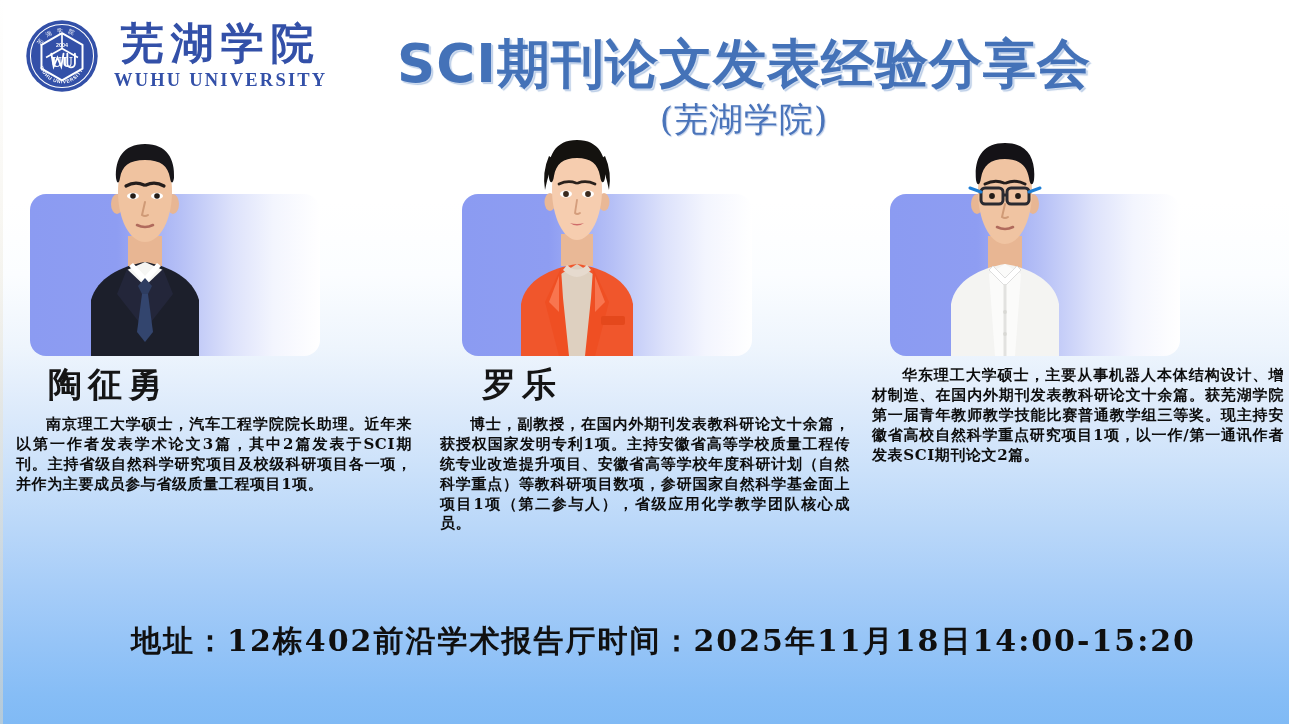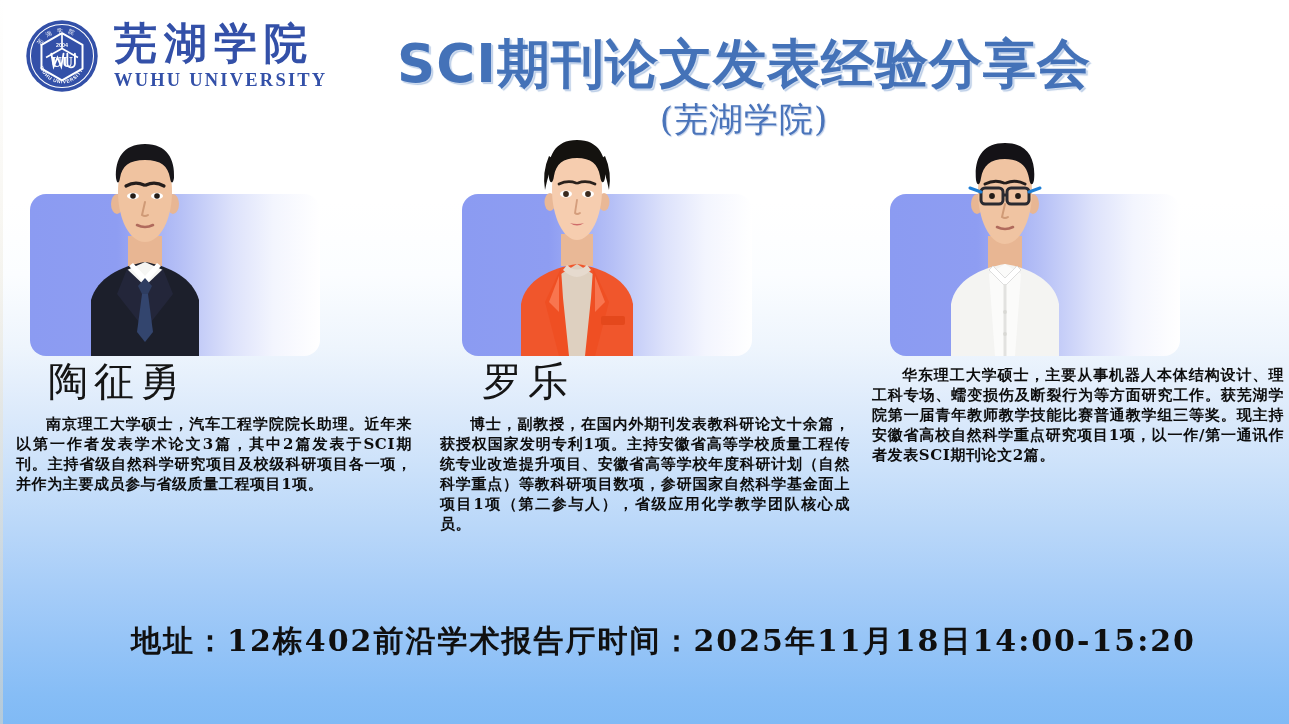--- a/index.html
+++ b/index.html
@@ -57,20 +57,21 @@
     gap: 14px;
   }
   #brand-seal {
     width: 76px;
     height: 76px;
     flex: 0 0 76px;
   }
   #brand-text {
     display: flex;
     flex-direction: column;
+    align-items: center;
     justify-content: center;
     line-height: 1;
   }
   #brand-cn {
     font-family: "DejaVu Serif", "Liberation Serif", serif;
     font-size: 43px;
     font-weight: 700;
     letter-spacing: 7px;
     color: #3350a8;
     white-space: nowrap;
@@ -160,25 +161,25 @@
   .portrait {
     position: absolute;
     left: 35px;
     top: -34px;
     width: 160px;
     height: 230px;
   }
   .portrait svg { display:block; width:160px; height:230px; }
 
   .speaker-name {
-    margin-top: 1px;
+    margin-top: 8px;
     margin-left: 40px;
     font-family: "DejaVu Serif", "Liberation Serif", serif;
-    font-size: 40px;
-    font-weight: 400;
+    font-size: 34px;
+    font-weight: 700;
     color: #151515;
     letter-spacing: 6px;
     line-height: 1.2;
     white-space: nowrap;
   }
   .speaker.s1 .speaker-name { margin-left: 42px; }
   .speaker.s2 .speaker-name { margin-left: 44px; }
 
   .speaker-bio {
     margin-top: 10px;
@@ -397,21 +398,21 @@
 
             <circle cx="67" cy="70" r="2.9" fill="#241c17"></circle>
             <circle cx="93" cy="70" r="2.9" fill="#241c17"></circle>
 
             <path d="M80,78 L77,91 q3,2 6,0" stroke="#cf9a76" stroke-width="2" fill="none" stroke-linecap="round"></path>
 
             <path d="M72,101 q8,4 16,0" stroke="#b06a5c" stroke-width="2.6" fill="none" stroke-linecap="round"></path>
           </svg>
         </div>
       </div>
-      <div class="speaker-bio">华东理工大学硕士，主要从事机器人本体结构设计、理工科专场、蠕变损伤及断裂行为等方面研究工作。获芜湖学院第一届青年教师教学技能比赛普通教学组三等奖。现主持安徽省高校自然科学重点研究项目1项，以一作/第一通讯作者发表SCI期刊论文2篇。</div>
+      <div class="speaker-bio">华东理工大学硕士，主要从事机器人本体结构设计、增材制造、在国内外期刊发表教科研论文十余篇。获芜湖学院第一届青年教师教学技能比赛普通教学组三等奖。现主持安徽省高校自然科学重点研究项目1项，以一作/第一通讯作者发表SCI期刊论文2篇。</div>
     </div>
 
   </div>
 
   <div id="footer">
     <div class="footer-item">地址：12栋402前沿学术报告厅</div>
     <div class="footer-item">时间：2025年11月18日14:00-15:20</div>
   </div>
 
 </div>

